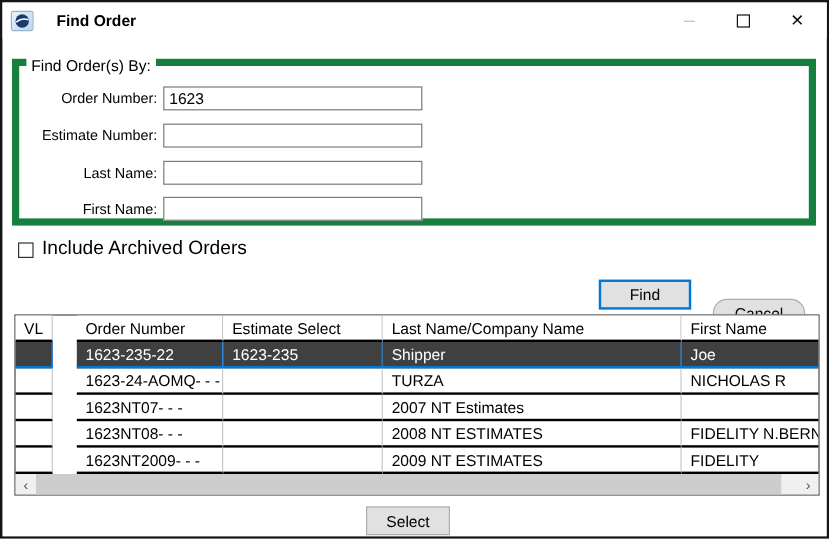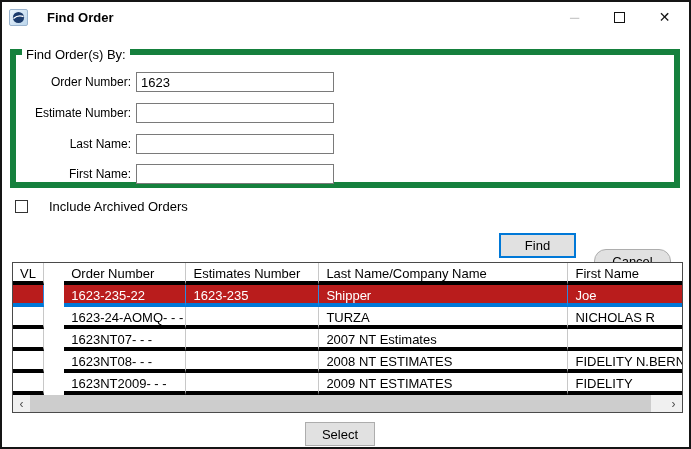--- a/index.html
+++ b/index.html
@@ -45,33 +45,33 @@
     position: absolute; top: -8px; left: 6px;
     background: #fff; padding: 0 4px;
     font-size: 13px; color: #000;
   }
   .field-row { position: absolute; left: 0; height: 20px; }
   .field-row label {
     position: absolute; left: 0; width: 115px; top: 3px;
     text-align: right; font-size: 12px; color: #000;
   }
   .field-row input {
-    position: absolute; left: 120px; top: 0; width: 198px; height: 20px;
+    position: absolute; left: 120px; top: 0; width: 216px; height: 20px;
     border: 1px solid #7a7a7a; font-family: "Liberation Sans", sans-serif;
     font-size: 13px; padding: 3px 4px; color: #000; outline: none; background:#fff;
   }
   .row-order    { top: 17px; }
   .row-estimate { top: 48px; }
   .row-last     { top: 79px; }
   .row-first    { top: 109px; }
 
   
   .checkbox-row { position: absolute; left: 13px; top: 197px; display: flex; align-items: center; }
   .checkbox-box { width: 13px; height: 13px; border: 1px solid #333; background: #fff; }
-  .checkbox-label { margin-left: 21px; font-size: 13px; color: #000; }
+  .checkbox-label { margin-left: 7px; font-size: 16px; color: #000; }
 
   
   .btn {
     position: absolute; height: 25px;
     background: #e1e1e1; border: 1px solid #adadad;
     font-family: "Liberation Sans", sans-serif; font-size: 13px; color: #000;
     display: flex; align-items: center; justify-content: center; cursor: default;
   }
   .btn-find   { left: 497px; top: 231px; width: 77px; border: 2px solid #0078d7; }
   .btn-cancel { left: 592px; top: 247px; width: 77px; border-radius: 12px; }
@@ -79,30 +79,30 @@
 
   
   .grid {
     position: absolute; left: 10px; top: 260px; width: 671px; height: 151px;
     border: 1px solid #4a4a4a; background: #fff;
   }
   .grid-row { display: flex; height: 22px; }
   .grid-cell {
     height: 22px; padding: 3px 0 0 7px;
     font-size: 13px; color: #000; white-space: nowrap; overflow: hidden;
-    border-right: 1px solid #c8c8c8; border-bottom: 4px solid #000000;
+    border-right: 1px solid #c8c8c8; border-bottom: 2px solid #000000;
   }
   .c-vl  { width: 32px; }
   .c-on  { width: 126px; margin-left: 20px; }
   .c-en  { width: 137px; }
   .c-ln  { width: 257px; }
   .c-fn  { width: 117px; border-right: none; }
   .grid-row.header .grid-cell { background: #fff; }
   .grid-row.selected .grid-cell {
-    background: #b91c1c; color: #fff; border-bottom-color: #0078d7;
+    background: #404040; color: #fff; border-bottom-color: #0078d7;
     border-right-color: #2a8adf;
   }
 
   
   .hscroll {
     position: absolute; left: 0; right: 0; bottom: 0; height: 17px;
     background: #f0f0f0; display: flex; align-items: center;
   }
   .hs-arrow {
     width: 17px; height: 17px; display: flex; align-items: center; justify-content: center;
@@ -158,21 +158,21 @@
     <span class="checkbox-label">Include Archived Orders</span>
   </div>
 
   <div class="btn btn-find">Find</div>
   <div class="btn btn-cancel">Cancel</div>
 
   <div class="grid">
     <div class="grid-row header">
       <div class="grid-cell c-vl">VL</div>
       <div class="grid-cell c-on">Order Number</div>
-      <div class="grid-cell c-en">Estimates Number</div>
+      <div class="grid-cell c-en">Estimate Select</div>
       <div class="grid-cell c-ln">Last Name/Company Name</div>
       <div class="grid-cell c-fn">First Name</div>
     </div>
 
     <div class="grid-row selected">
       <div class="grid-cell c-vl"></div>
       <div class="grid-cell c-on">1623-235-22</div>
       <div class="grid-cell c-en">1623-235</div>
       <div class="grid-cell c-ln">Shipper</div>
       <div class="grid-cell c-fn">Joe</div>

